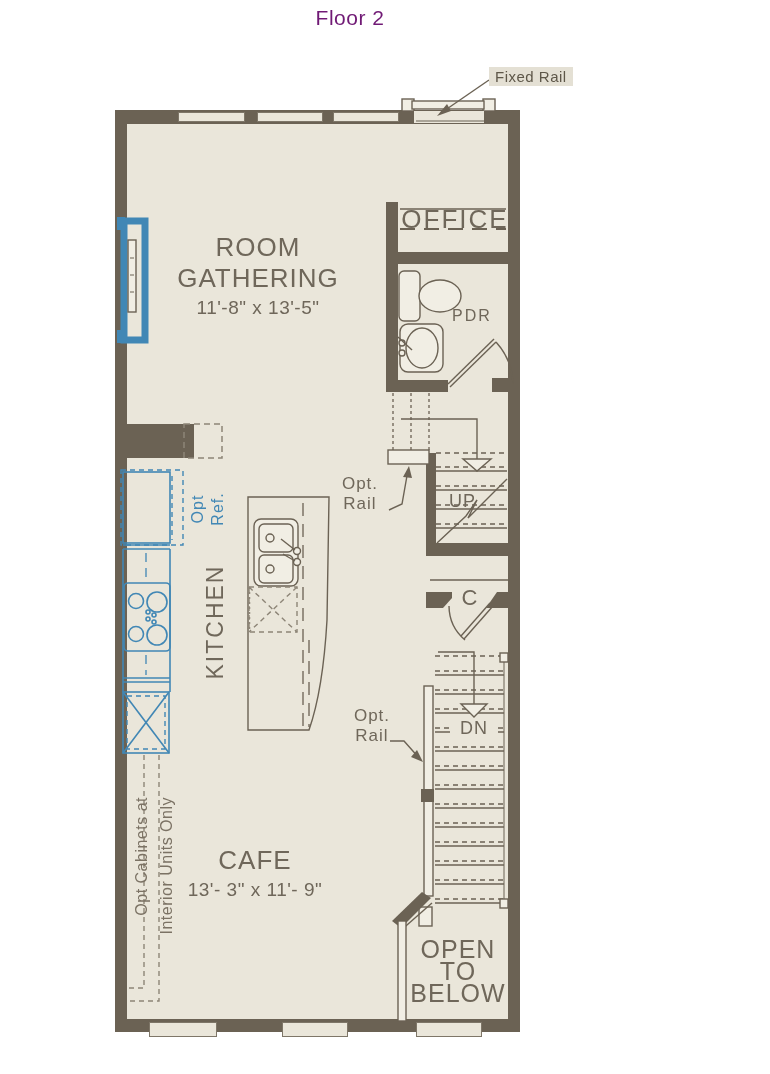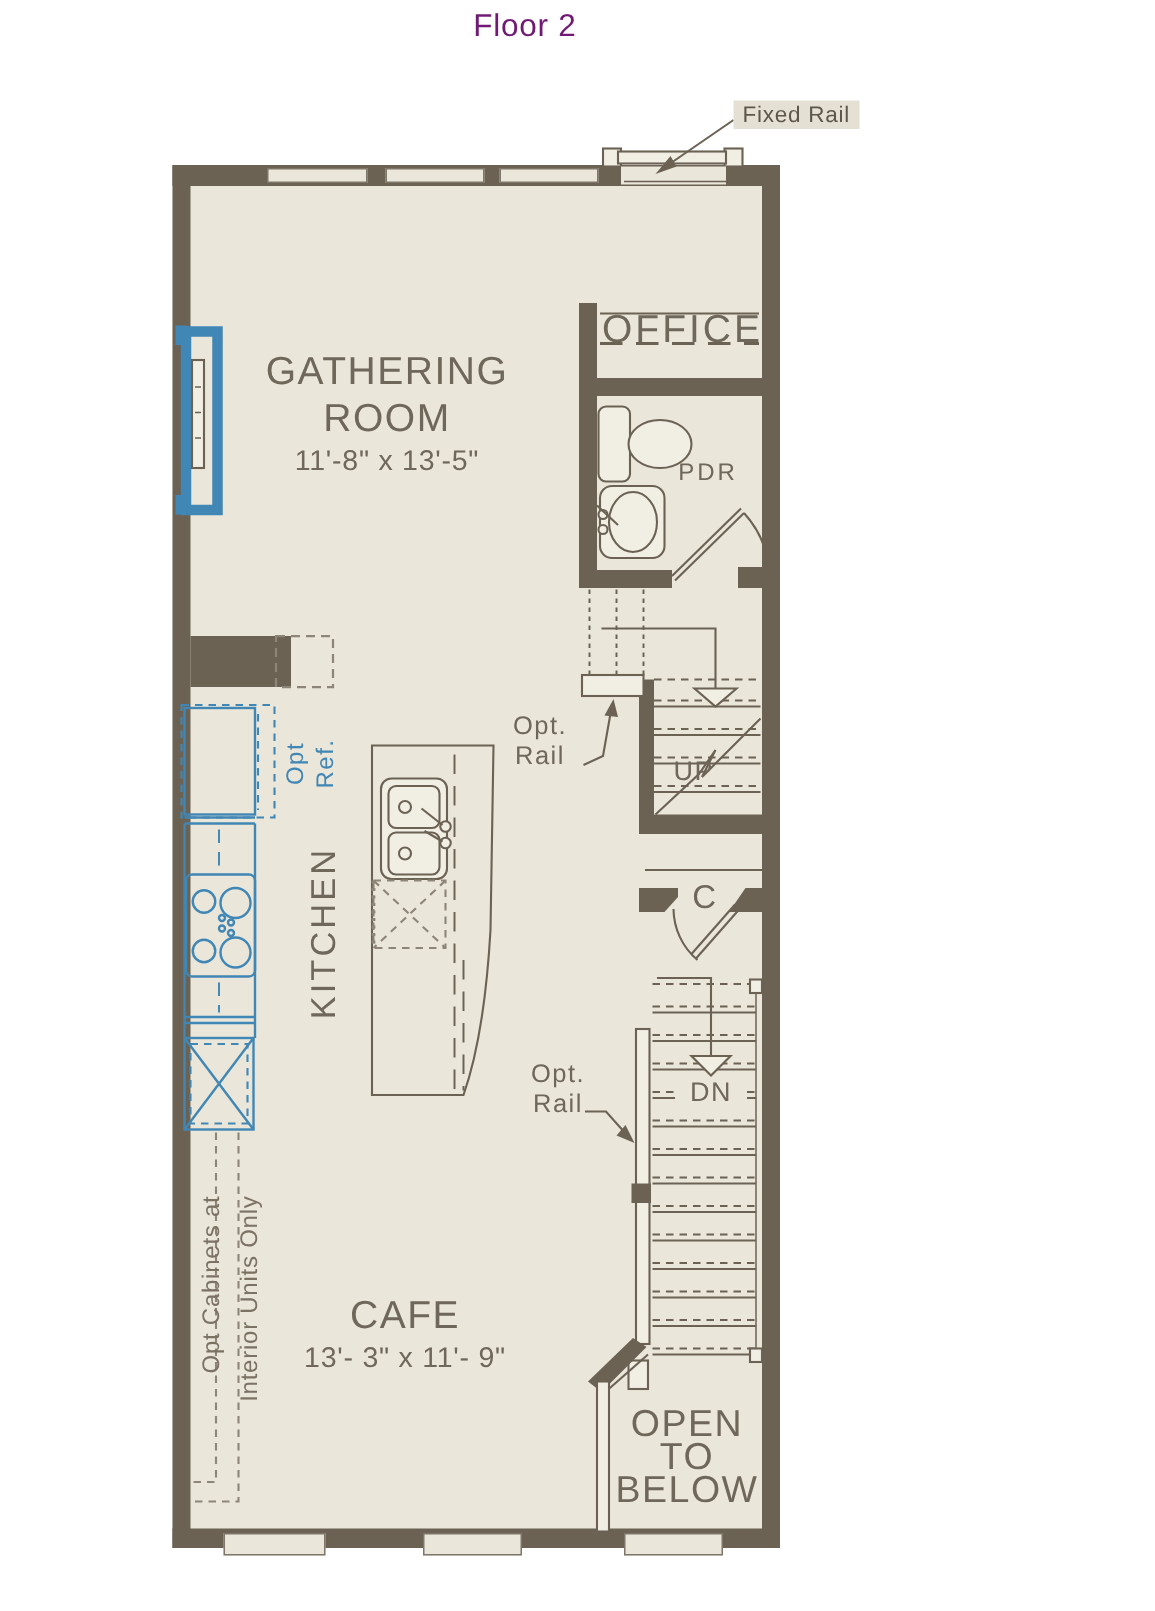--- a/index.html
+++ b/index.html
@@ -277,46 +277,46 @@
   </div>
 
   <div class="t small" style="left:342px;top:706px;width:60px;">
     <div>Opt.</div>
     <div>Rail</div>
   </div>
 
   <div class="t room" style="left:395px;top:164px;width:120px;letter-spacing:2px;margin-top:40px;">OFFICE</div>
 
   <div class="t" style="left:168px;top:232px;width:180px;">
+    <div class="room">ROOM</div>
     <div class="room">GATHERING</div>
-    <div class="room">ROOM</div>
     <div class="dims" style="margin-top:3px;">11'-8" x 13'-5"</div>
   </div>
 
   <div class="t" style="left:432px;top:306px;width:80px;font-size:16px;letter-spacing:2px;">PDR</div>
 
-  <div class="t" style="left:440px;top:504px;width:45px;font-size:18px;">UP</div>
+  <div class="t" style="left:440px;top:491px;width:45px;font-size:18px;">UP</div>
 
   <div class="t" style="left:450px;top:585px;width:40px;font-size:22px;">C</div>
 
   <div class="t" style="left:450px;top:718px;width:48px;font-size:18px;background:var(--floor,#eae6da);">DN</div>
 
   <div class="rot t" style="left:197px;top:702px;width:160px;height:36px;font-size:23px;letter-spacing:2px;line-height:36px;">KITCHEN</div>
 
   <div class="rot t blue-t" style="left:188px;top:549px;width:80px;height:42px;font-size:16px;line-height:20px;">
     <div>Opt</div>
     <div>Ref.</div>
   </div>
 
   <div class="rot" style="left:129px;top:1011px;width:214px;height:53px;text-align:right;color:#7b7264;font-size:16px;line-height:25px;letter-spacing:0.5px;">
     <div>Opt Cabinets at</div>
     <div>Interior Units Only</div>
   </div>
 
-  <div class="t" style="left:180px;top:845px;width:180px;margin-top:16px;">
+  <div class="t" style="left:165px;top:845px;width:180px;">
     <div class="room">CAFE</div>
     <div class="dims" style="margin-top:3px;">13'- 3" x 11'- 9"</div>
   </div>
 
   <div class="t" style="left:408px;top:938px;width:100px;font-size:25px;line-height:22px;text-align:center;">
     <div>OPEN</div>
     <div>TO</div>
     <div>BELOW</div>
   </div>
 

